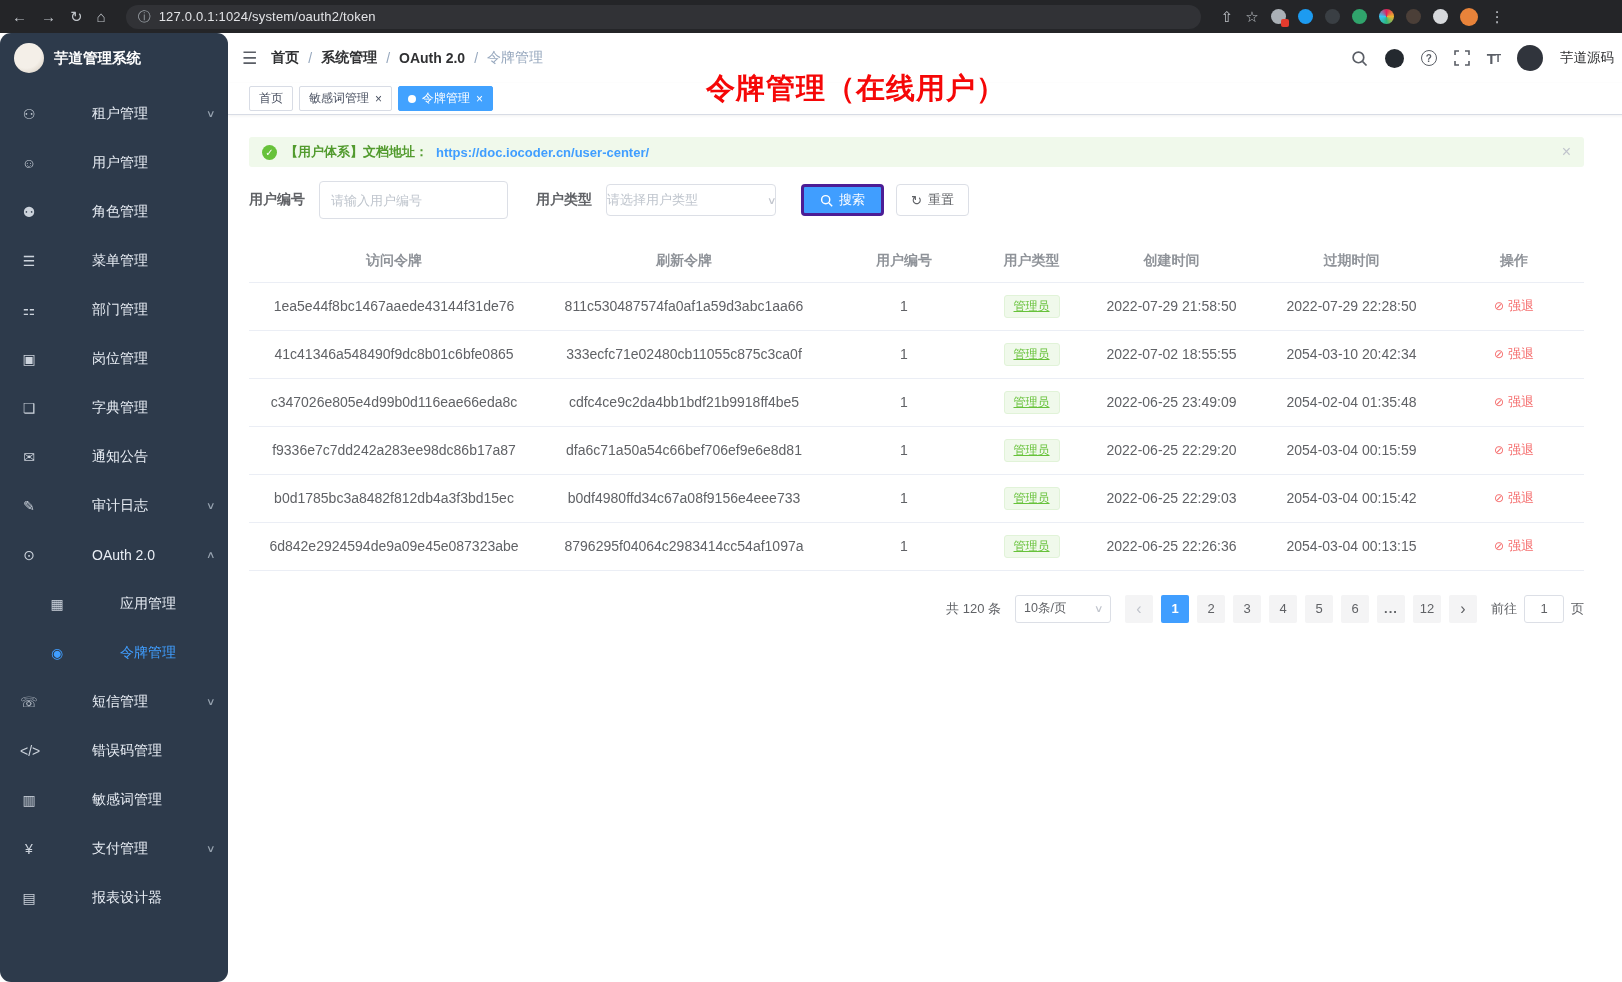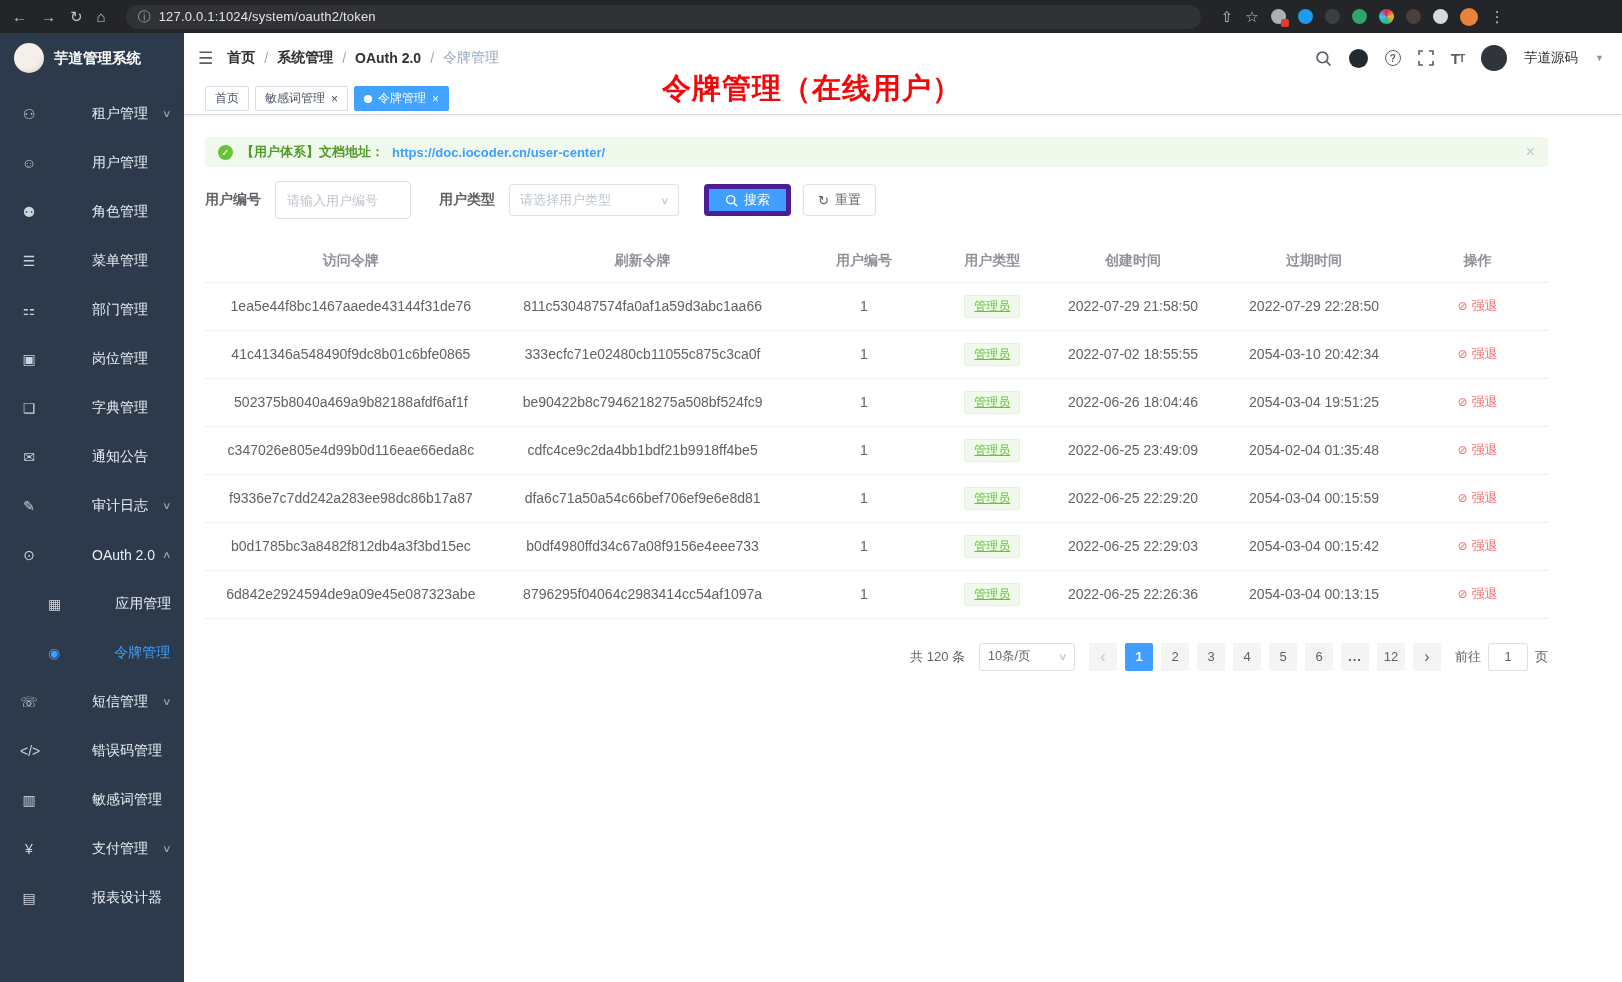--- a/index.html
+++ b/index.html
@@ -26,21 +26,21 @@
   .ext-dot.badged::after {
     content: ""; position: absolute; right: -3px; bottom: -3px; width: 8px; height: 8px;
     background: #e33b2e; border-radius: 2px;
   }
   .profile-avatar { width: 18px; height: 18px; border-radius: 50%; background: #e8833a; display: inline-block; }
 
   
   .app { display: flex; height: 949px; }
 
   
-  .sidebar { width: 184px; flex-shrink: 0; background: #2d3a4b; display: flex; flex-direction: column; }
+  .sidebar { width: 228px; flex-shrink: 0; background: #2d3a4b; display: flex; flex-direction: column; border-radius: 11px; }
   .logo-bar { height: 50px; display: flex; align-items: center; gap: 10px; padding-left: 14px; }
   .logo-img {
     width: 30px; height: 30px; border-radius: 50%;
     background: radial-gradient(circle at 40% 35%, #f4efe8 0 55%, #cfc5b8 100%);
   }
   .logo-title { color: #fff; font-size: 14.5px; font-weight: bold; }
   .menu { padding-top: 6px; flex: 1; overflow: hidden; }
   .menu-item {
     height: 49px; display: flex; align-items: center; padding: 0 14px 0 20px;
     color: #e8edf4; font-size: 14px; cursor: pointer;
@@ -104,30 +104,30 @@
   .alert-text { color: #529b2e; font-weight: 600; }
   .alert-link { color: #409eff; cursor: pointer; text-decoration: none; font-weight: bold; }
   .alert-close { margin-left: auto; color: #c0c4cc; font-size: 16px; cursor: pointer; }
 
   .filters { margin-top: 14px; display: flex; align-items: center; }
   .f-label { font-size: 14px; font-weight: bold; color: #606266; margin-right: 14px; }
   .f-input, .f-select {
     height: 32px; border: 1px solid #dcdfe6; border-radius: 4px; background: #fff;
     font-size: 13px; color: #606266; font-family: inherit;
   }
-  .f-input { width: 136px; padding: 18px 11px; outline: none; margin-right: 28px; }
+  .f-input { width: 189px; padding: 18px 11px; outline: none; margin-right: 28px; }
   .f-input::placeholder { color: #bfc5cd; }
   .f-select {
     width: 170px; display: inline-flex; align-items: center; justify-content: space-between;
-    padding: 0 10px; cursor: pointer; margin-right: 25px;
+    padding: 0 0; cursor: pointer; margin-right: 25px;
   }
   .f-select .ph { color: #bfc5cd; }
   .caret { color: #c0c4cc; font-size: 10px; transform: scaleX(1.3); }
   .btn { height: 32px; border-radius: 4px; font-size: 13px; display: inline-flex; align-items: center; gap: 6px; cursor: pointer; font-family: inherit; }
-  .btn-primary { background: #409eff; border: 5px solid #4c1d95; color: #fff; padding: 0 16px; margin-right: 12px; }
+  .btn-primary { background: #409eff; border: 3px solid #4c1d95; color: #fff; padding: 0 16px; margin-right: 12px; }
   .btn-default { background: #fff; border: 1px solid #dcdfe6; color: #606266; padding: 0 14px; }
   .r-ic { font-size: 13px; }
 
   .token-table { margin-top: 22px; width: 100%; border-collapse: collapse; table-layout: fixed; }
   .token-table th {
     height: 41px; font-size: 14px; font-weight: bold; color: #8f9399;
     border-bottom: 1px solid #ebeef5; text-align: center;
   }
   .token-table td {
     height: 48px; font-size: 14px; color: #606266; text-align: center;
@@ -394,32 +394,20 @@
               <td>1</td>
               <td><span class="badge">管理员</span></td>
               <td>2022-07-02 18:55:55</td>
               <td>2054-03-10 20:42:34</td>
               <td><a class="danger-link">
                   <span class="del-ic">⊘</span>
                   <span>强退</span>
                 </a></td>
             </tr>
             <tr>
-              <td>502375b8040a469a9b82188afdf6af1f</td>
-              <td>be90422b8c7946218275a508bf524fc9</td>
-              <td>1</td>
-              <td><span class="badge">管理员</span></td>
-              <td>2022-06-26 18:04:46</td>
-              <td>2054-03-04 19:51:25</td>
-              <td><a class="danger-link">
-                  <span class="del-ic">⊘</span>
-                  <span>强退</span>
-                </a></td>
-            </tr>
-            <tr>
               <td>c347026e805e4d99b0d116eae66eda8c</td>
               <td>cdfc4ce9c2da4bb1bdf21b9918ff4be5</td>
               <td>1</td>
               <td><span class="badge">管理员</span></td>
               <td>2022-06-25 23:49:09</td>
               <td>2054-02-04 01:35:48</td>
               <td><a class="danger-link">
                   <span class="del-ic">⊘</span>
                   <span>强退</span>
                 </a></td>

